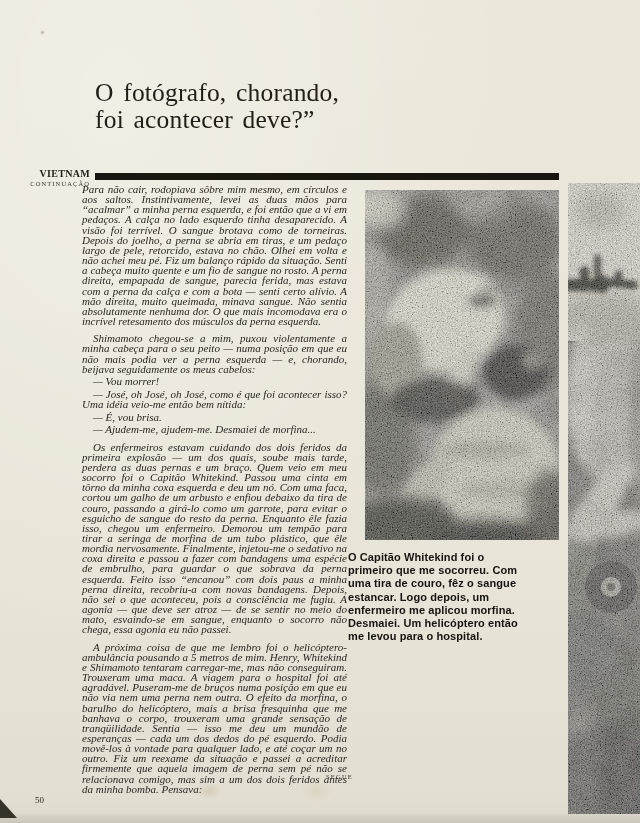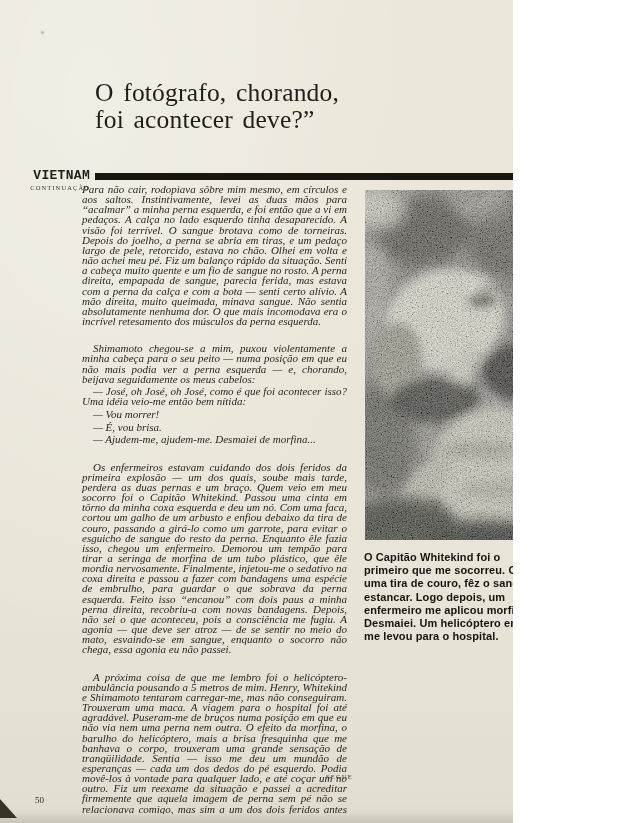--- a/index.html
+++ b/index.html
@@ -1,47 +1,47 @@
 <!DOCTYPE html>
 <html lang="pt"><head>
 <meta charset="utf-8">
 <style>
   html,body{margin:0;padding:0;}
   body{width:640px;height:823px;overflow:hidden;}
   .page{
-    position:relative;width:513px;height:823px;overflow:hidden;
+    position:relative;width:640px;height:823px;overflow:hidden;
     font-family:"Liberation Serif",serif;
     background:
       radial-gradient(ellipse at 18% 12%, rgba(255,255,255,.30), rgba(255,255,255,0) 55%),
       linear-gradient(180deg,#ebe7da 0%,#e8e4d7 70%,#e2ded1 97%,#dcd8cb 100%);
   }
   .headline{
     position:absolute;left:95px;top:80px;width:300px;
     font-size:25.5px;line-height:26.5px;color:#211e18;word-spacing:3px;letter-spacing:.2px;
   }
   .section-label{position:absolute;left:8px;top:168px;width:82px;text-align:right;}
-  .section-name{font-family:Liberation Mono, monospace;font-weight:bold;font-size:13px;letter-spacing:.3px;color:#201e19;}
+  .section-name{font-family:Liberation Serif, serif;font-weight:bold;font-size:10px;letter-spacing:.3px;color:#201e19;}
   .section-cont{font-size:6.5px;letter-spacing:1.1px;color:#3a372f;margin-top:1px;}
   .rule{position:absolute;left:95px;top:173px;width:464px;height:7px;background:#18160f;}
   .article{
     position:absolute;left:82px;top:184px;width:265px;
     font-size:11px;line-height:10.15px;text-align:justify;color:#292620;font-style:italic;
   }
   .article p{margin:0;text-indent:11px;}
-  .article p + p{margin-top:17px;}
+  .article p + p{margin-top:7px;}
   .article p:first-of-type{text-indent:0;}
   .article p.dialogue{margin-top:2.5px;margin-bottom:1.5px;}
   .segue{
     position:absolute;left:95px;top:773px;width:258px;text-align:right;
     font-size:6.5px;letter-spacing:1.2px;color:#3a372f;
   }
   .photo-main{position:absolute;left:365px;top:190px;width:194px;height:350px;}
   .photo-side{position:absolute;left:568px;top:183px;width:72px;height:640px;}
   .photo-caption{
-    position:absolute;left:364px;top:551px;width:172px;
+    position:absolute;left:348px;top:551px;width:172px;
     font-family:"Liberation Sans",sans-serif;font-weight:bold;
     font-size:11px;line-height:13.2px;color:#16140f;letter-spacing:.1px;
   }
   .page-number{position:absolute;left:35px;top:795px;font-size:9px;color:#2c2a24;}
   .bottom-strip{position:absolute;left:0;right:0;bottom:0;height:9px;
     background:linear-gradient(180deg,#d9d5c8,#c9c6b9);}
   .corner-tri{position:absolute;left:0;bottom:5px;width:0;height:0;
     border-bottom:19px solid #363329;border-right:17px solid transparent;}
   .stain{position:absolute;border-radius:50%;pointer-events:none;}
   .stain.s1{left:196px;top:782px;width:26px;height:18px;
@@ -66,22 +66,22 @@
     <div class="section-name">VIETNAM</div>
     <div class="section-cont">CONTINUAÇÃO</div>
   </div>
 
   <div class="rule"></div>
 
   <div class="article">
 
   <p>Para não cair, rodopiava sôbre mim mesmo, em círculos e aos saltos. Instintivamente, levei as duas mãos para “acalmar” a minha perna esquerda, e foi então que a vi em pedaços. A calça no lado esquerdo tinha desaparecido. A visão foi terrível. O sangue brotava como de torneiras. Depois do joelho, a perna se abria em tiras, e um pedaço largo de pele, retorcido, estava no chão. Olhei em volta e não achei meu pé. Fiz um balanço rápido da situação. Senti a cabeça muito quente e um fio de sangue no rosto. A perna direita, empapada de sangue, parecia ferida, mas estava com a perna da calça e com a bota — senti certo alívio. A mão direita, muito queimada, minava sangue. Não sentia absolutamente nenhuma dor. O que mais incomodava era o incrível retesamento dos músculos da perna esquerda.</p>
       <p>Shimamoto chegou-se a mim, puxou violentamente a minha cabeça para o seu peito — numa posição em que eu não mais podia ver a perna esquerda — e, chorando, beijava seguidamente os meus cabelos:</p>
+      <p class="dialogue">— Vou morrer!</p>
       <p class="dialogue">— José, oh José, oh José, como é que foi acontecer isso? Uma idéia veio-me então bem nítida:</p>
-      <p class="dialogue">— Vou morrer!</p>
       <p class="dialogue">— É, vou brisa.</p>
       <p class="dialogue">— Ajudem-me, ajudem-me. Desmaiei de morfina...</p>
       <p>Os enfermeiros estavam cuidando dos dois feridos da primeira explosão — um dos quais, soube mais tarde, perdera as duas pernas e um braço. Quem veio em meu socorro foi o Capitão Whitekind. Passou uma cinta em tôrno da minha coxa esquerda e deu um nó. Com uma faca, cortou um galho de um arbusto e enfiou debaixo da tira de couro, passando a girá-lo como um garrote, para evitar o esguicho de sangue do resto da perna. Enquanto êle fazia isso, chegou um enfermeiro. Demorou um tempão para tirar a seringa de morfina de um tubo plástico, que êle mordia nervosamente. Finalmente, injetou-me o sedativo na coxa direita e passou a fazer com bandagens uma espécie de embrulho, para guardar o que sobrava da perna esquerda. Feito isso “encanou” com dois paus a minha perna direita, recobriu-a com novas bandagens. Depois, não sei o que aconteceu, pois a consciência me fugiu. A agonia — que deve ser atroz — de se sentir no meio do mato, esvaindo-se em sangue, enquanto o socorro não chega, essa agonia eu não passei.</p>
       <p>A próxima coisa de que me lembro foi o helicóptero-ambulância pousando a 5 metros de mim. Henry, Whitekind e Shimamoto tentaram carregar-me, mas não conseguiram. Trouxeram uma maca. A viagem para o hospital foi até agradável. Puseram-me de bruços numa posição em que eu não via nem uma perna nem outra. O efeito da morfina, o barulho do helicóptero, mais a brisa fresquinha que me banhava o corpo, trouxeram uma grande sensação de tranqüilidade. Sentia — isso me deu um mundão de esperanças — cada um dos dedos do pé esquerdo. Podia movê-los à vontade para qualquer lado, e até coçar um no outro. Fiz um reexame da situação e passei a acreditar firmemente que aquela imagem de perna sem pé não se relacionava comigo, mas sim a um dos dois feridos antes da minha bomba. Pensava:</p>
     </div>
 
   <div class="segue">SEGUE</div>
 
   <svg class="photo-main" width="194" height="350" viewBox="0 0 194 350" role="img">
     <defs>

